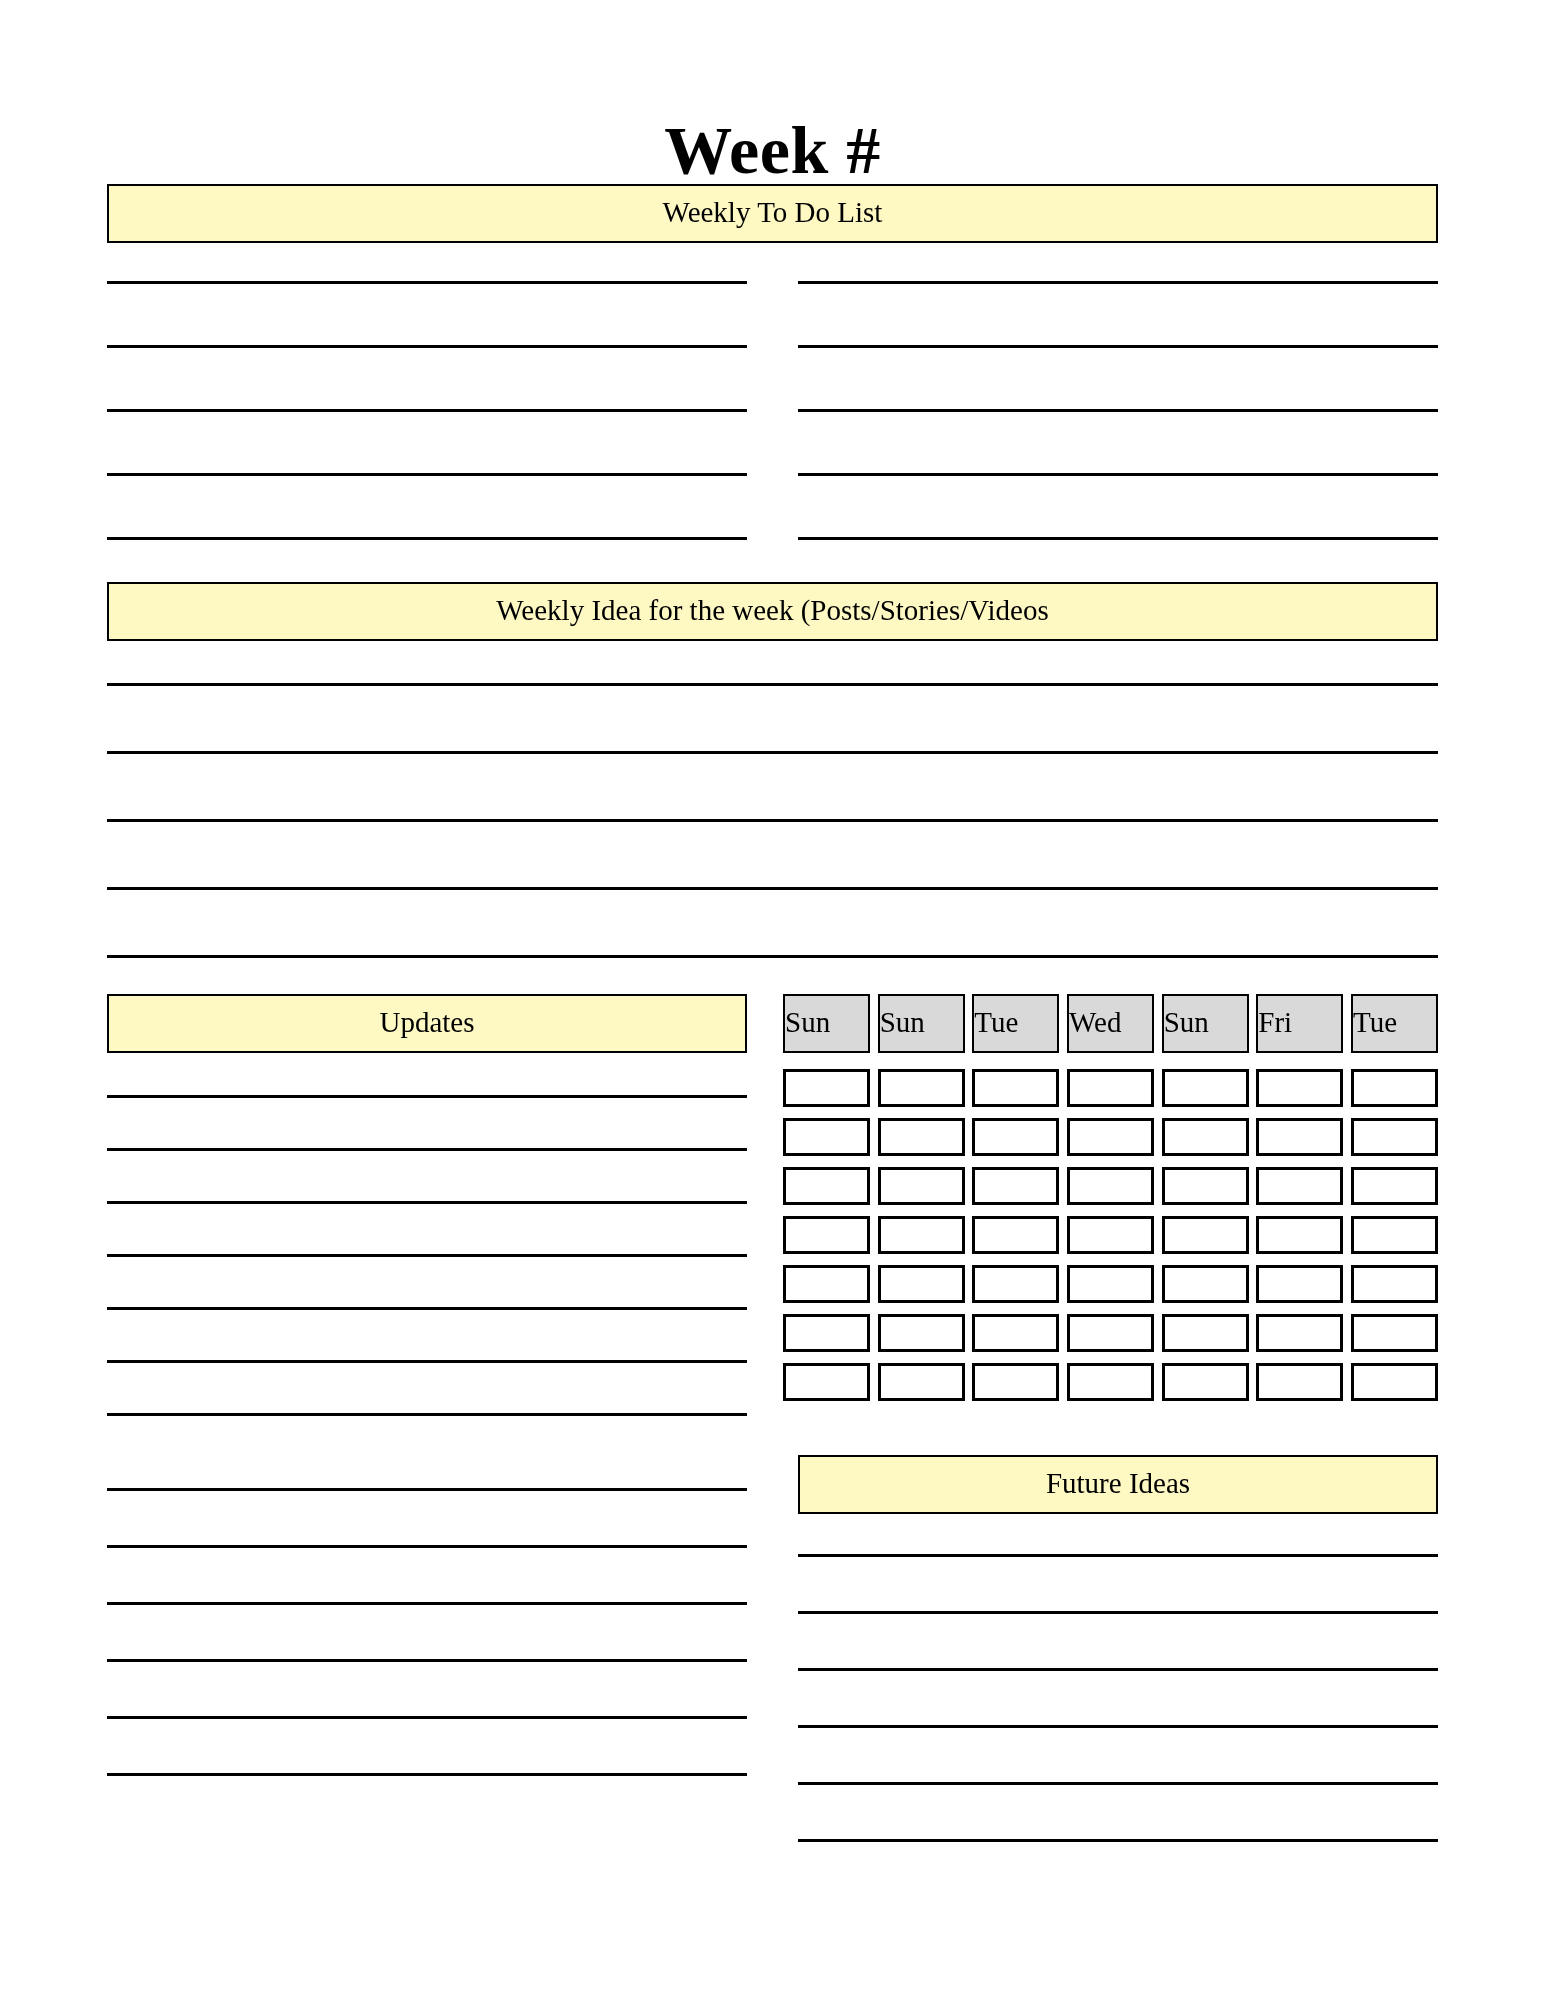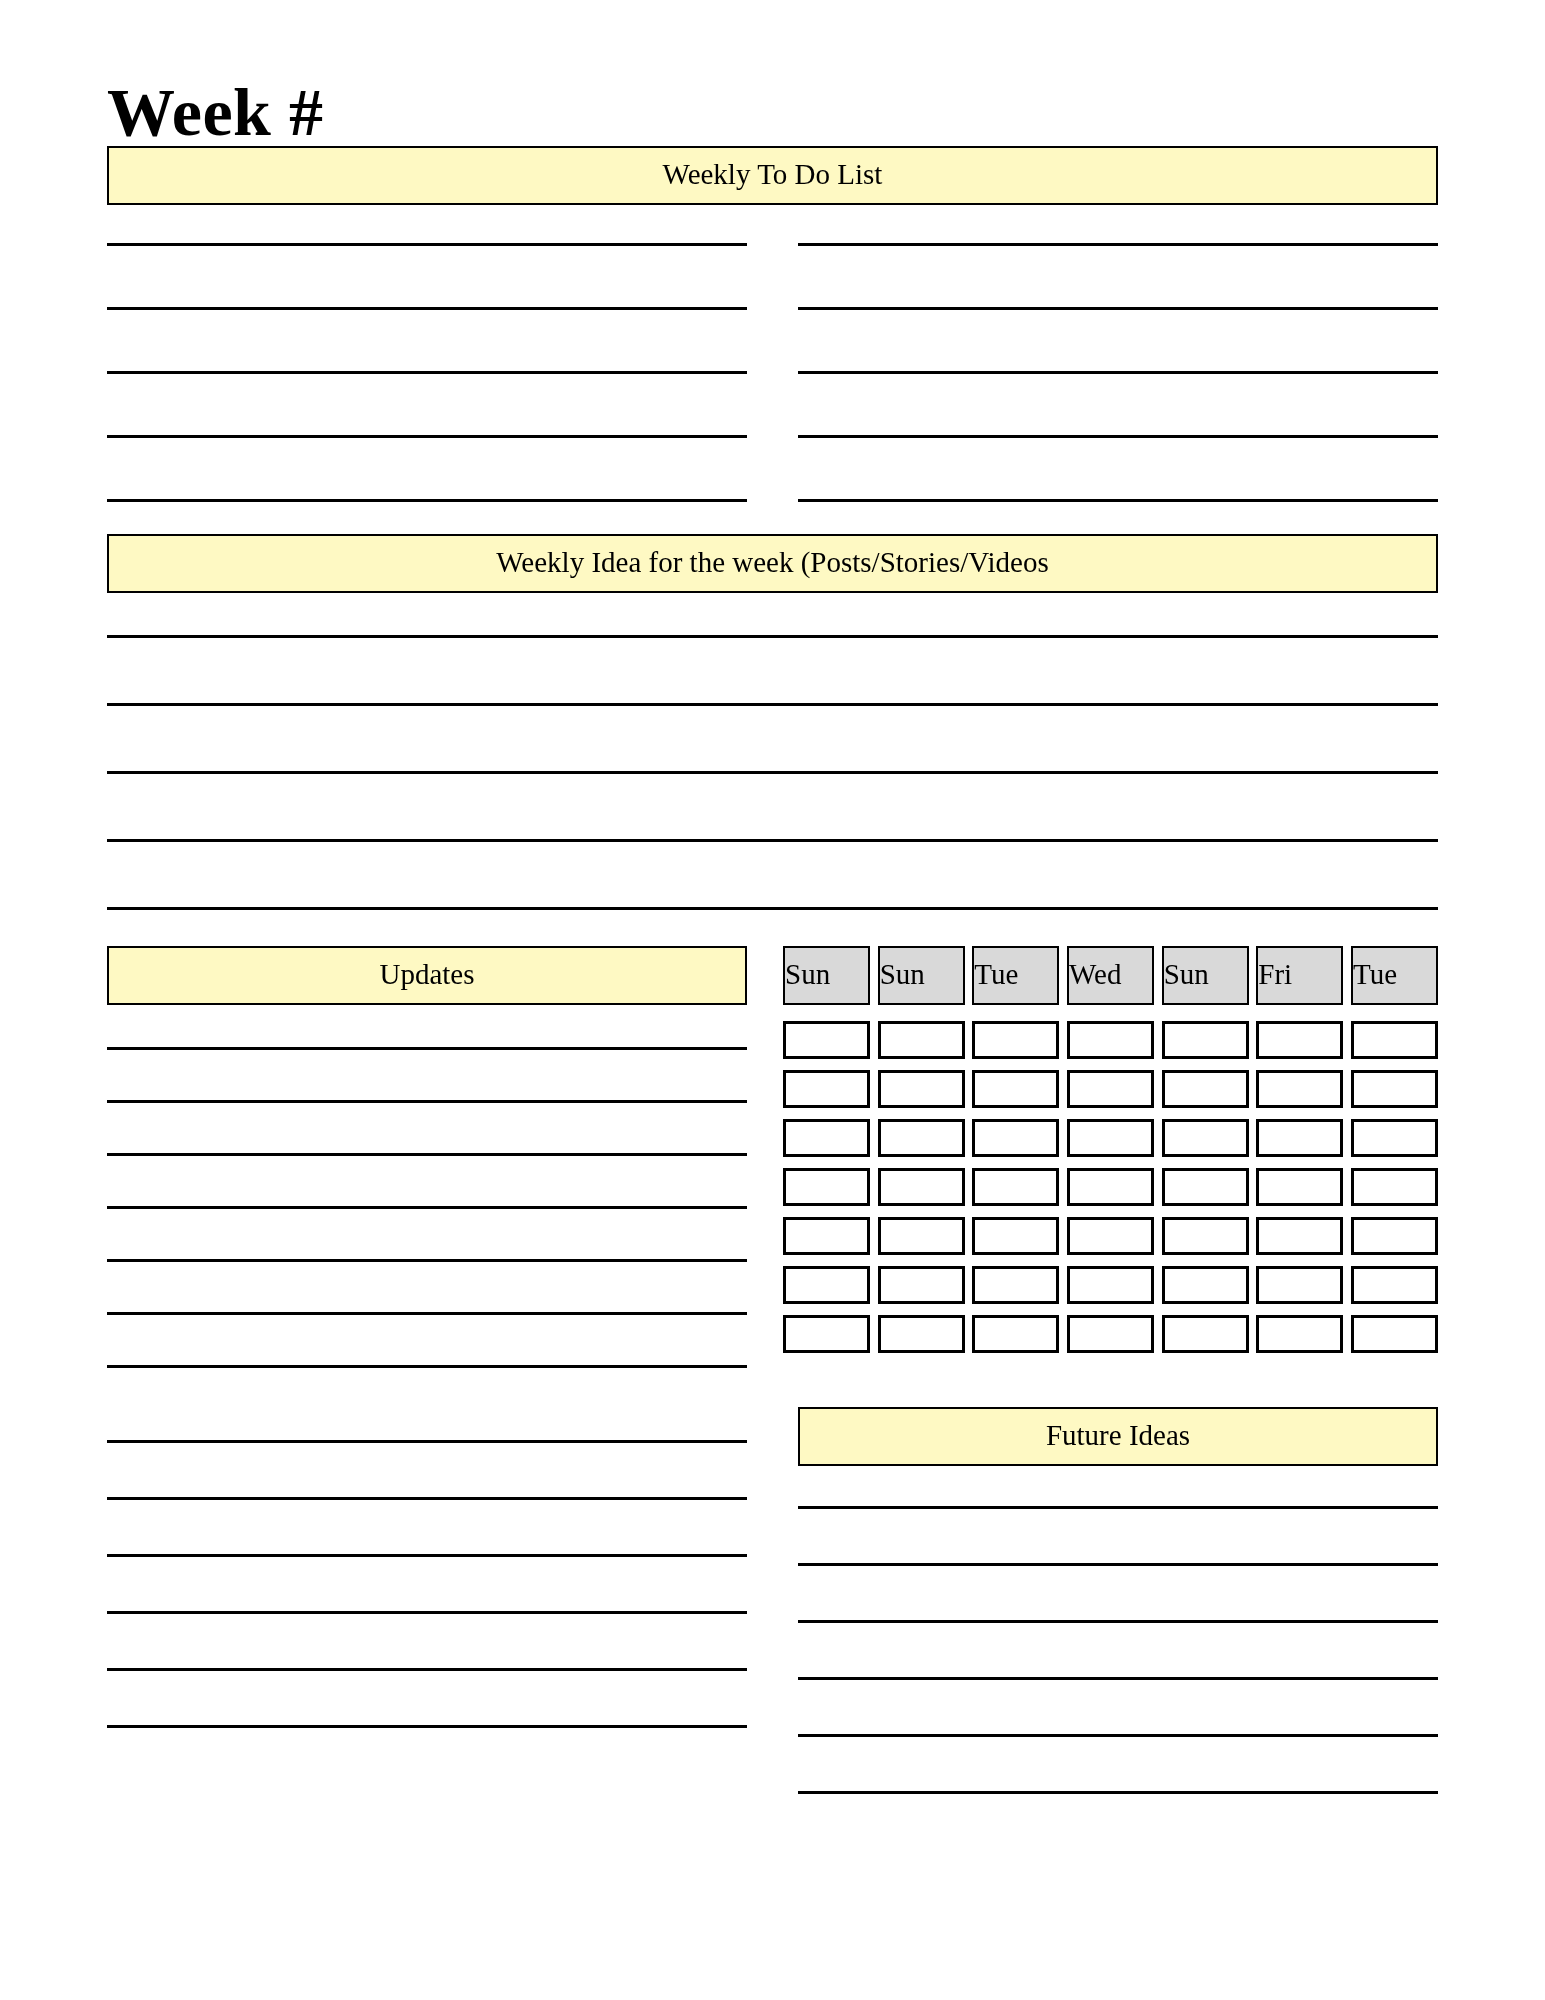--- a/index.html
+++ b/index.html
@@ -19,27 +19,27 @@
   .page {
     position: relative;
     width: 1545px;
     height: 2000px;
     box-sizing: border-box;
     padding: 0 107px;
   }
 
   
   .page-title {
-    text-align: left;
+    text-align: center;
     font-size: 68px;
     font-weight: bold;
     letter-spacing: 0.5px;
     line-height: 1;
     margin: 0;
-    padding-top: 78px;
+    padding-top: 116px;
     padding-bottom: 0;
     font-family: "Liberation Serif", "DejaVu Serif", serif;
   }
 
   
   .banner {
     background: #fef9c3;
     border: 2px solid #000000;
     box-sizing: border-box;
     text-align: center;
@@ -185,21 +185,21 @@
     </div>
     <div class="todo-col">
       <div class="rule"></div>
       <div class="rule"></div>
       <div class="rule"></div>
       <div class="rule"></div>
       <div class="rule"></div>
     </div>
   </div>
 
-  <div class="banner" style="margin-top:32px;">Weekly Idea for the week (Posts/Stories/Videos</div>
+  <div class="banner" style="margin-top:42px;">Weekly Idea for the week (Posts/Stories/Videos</div>
 
   <div class="idea-block">
     <div class="rule"></div>
     <div class="rule"></div>
     <div class="rule"></div>
     <div class="rule"></div>
     <div class="rule"></div>
   </div>
 
   <div class="mid-section">

